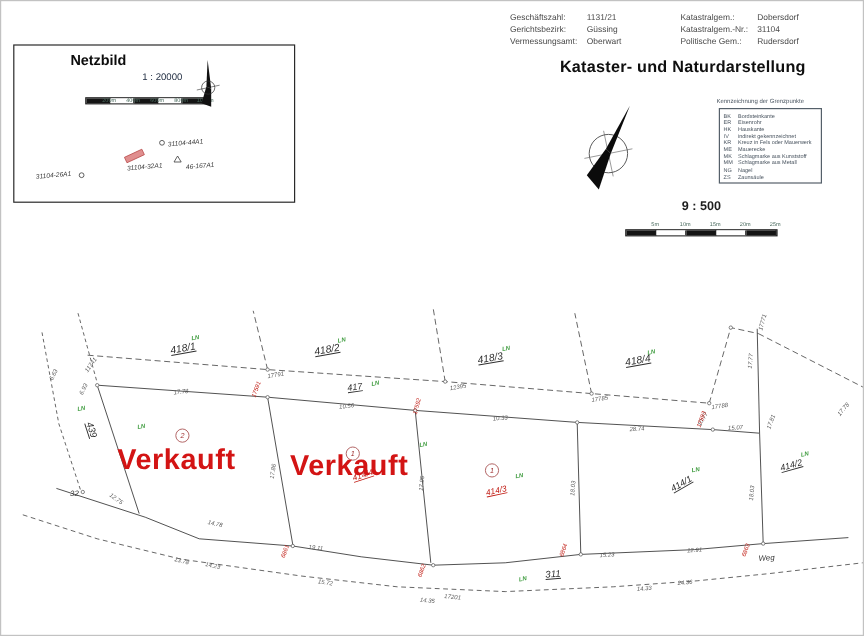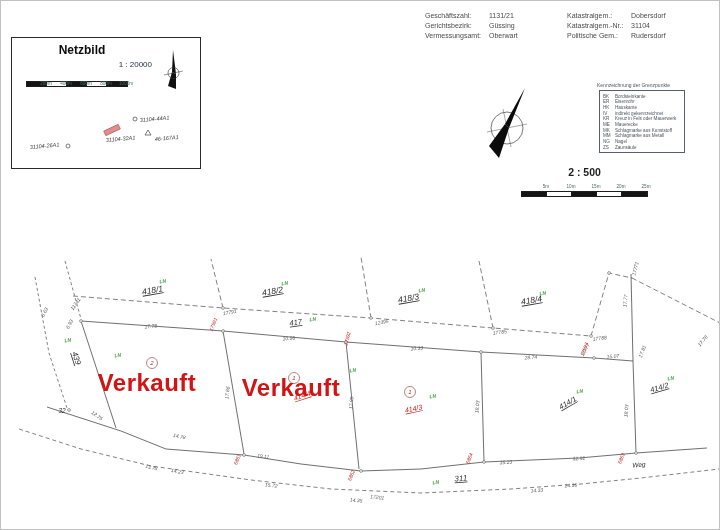--- a/index.html
+++ b/index.html
@@ -7,21 +7,21 @@
         box-sizing:border-box;font-family:"Liberation Sans",sans-serif;overflow:hidden;}
   
   .fields-left{position:absolute;left:424px;top:10px;}
   .fields-right{position:absolute;left:566px;top:10px;}
   .hrow{display:flex;font-size:7px;line-height:10px;color:#4a4a4a;white-space:nowrap;}
   .hlabel{width:64px;}
   .hvalue{}
   .doc-title{position:absolute;left:420px;top:47px;width:296px;text-align:center;
              font-size:13.5px;font-weight:bold;color:#0f0f0f;letter-spacing:.2px;}
   
-  .netzbild{position:absolute;left:10px;top:36px;width:188px;height:130px;border:1.4px solid #2a2a2a;}
+  .netzbild{position:absolute;left:10px;top:36px;width:188px;height:130px;border:1.4px solid #2a2a2a;padding-left:45px;}
   .nb-title{position:absolute;left:0;top:5px;width:140px;text-align:center;font-size:12px;font-weight:bold;color:#0c0c0c;}
   .nb-scale{position:absolute;left:0;top:22px;width:140px;text-align:right;font-size:8px;color:#243044;}
   .nb-bar{position:absolute;left:14px;top:36px;}
   .nb-svg{position:absolute;left:0;top:0;width:188px;height:128px;}
   .nb-pt-label{font-size:5.5px;font-style:italic;fill:#3a3a3a;}
   
   .sbar{position:relative;}
   .sbar .seglabel{position:absolute;top:0;font-size:4.6px;color:#4a6b5e;transform:translateX(-50%);white-space:nowrap;}
   .sbar .segs{display:flex;margin-top:7px;border:0.6px solid #1d1d1d;width:max-content;}
   .sbar .seg{background:#141414;box-sizing:border-box;border-right:0.6px solid #1d1d1d;}
@@ -71,20 +71,21 @@
       </div>
       <div class="hrow">
         <span class="hlabel">Katastralgem.-Nr.:</span>
         <span class="hvalue">31104</span>
       </div>
       <div class="hrow">
         <span class="hlabel">Politische Gem.:</span>
         <span class="hvalue">Rudersdorf</span>
       </div>
     </div>
+  <div class="doc-title">Kataster- und Naturdarstellung</div>
 
   <div class="netzbild">
     <div class="nb-title">Netzbild</div>
     <div class="nb-scale">1 : 20000</div>
     <div class="nb-bar sbar">
         <span class="seglabel" style="left: 20px;">200m</span>
         <span class="seglabel" style="left: 40px;">400m</span>
         <span class="seglabel" style="left: 60px;">600m</span>
         <span class="seglabel" style="left: 80px;">800m</span>
         <span class="seglabel" style="left: 100px;">1000m</span>
@@ -151,21 +152,21 @@
       <div class="lrow">
         <span class="lcode">NG</span>
         <span class="ldesc">Nagel</span>
       </div>
       <div class="lrow">
         <span class="lcode">ZS</span>
         <span class="ldesc">Zaunsäule</span>
       </div>
     </div>
 
-  <div class="ds-text">2 : 500</div>
+  <div class="ds-text">9 : 500</div>
   <div class="ds-bar sbar">
       <span class="seglabel" style="left: 25px;">5m</span>
       <span class="seglabel" style="left: 50px;">10m</span>
       <span class="seglabel" style="left: 75px;">15m</span>
       <span class="seglabel" style="left: 100px;">20m</span>
       <span class="seglabel" style="left: 125px;">25m</span>
       <div class="segs">
         <span class="seg" style="width: 25px; height: 4px;"></span>
         <span class="seg seg-w" style="width: 25px; height: 4px;"></span>
         <span class="seg" style="width: 25px; height: 4px;"></span>

